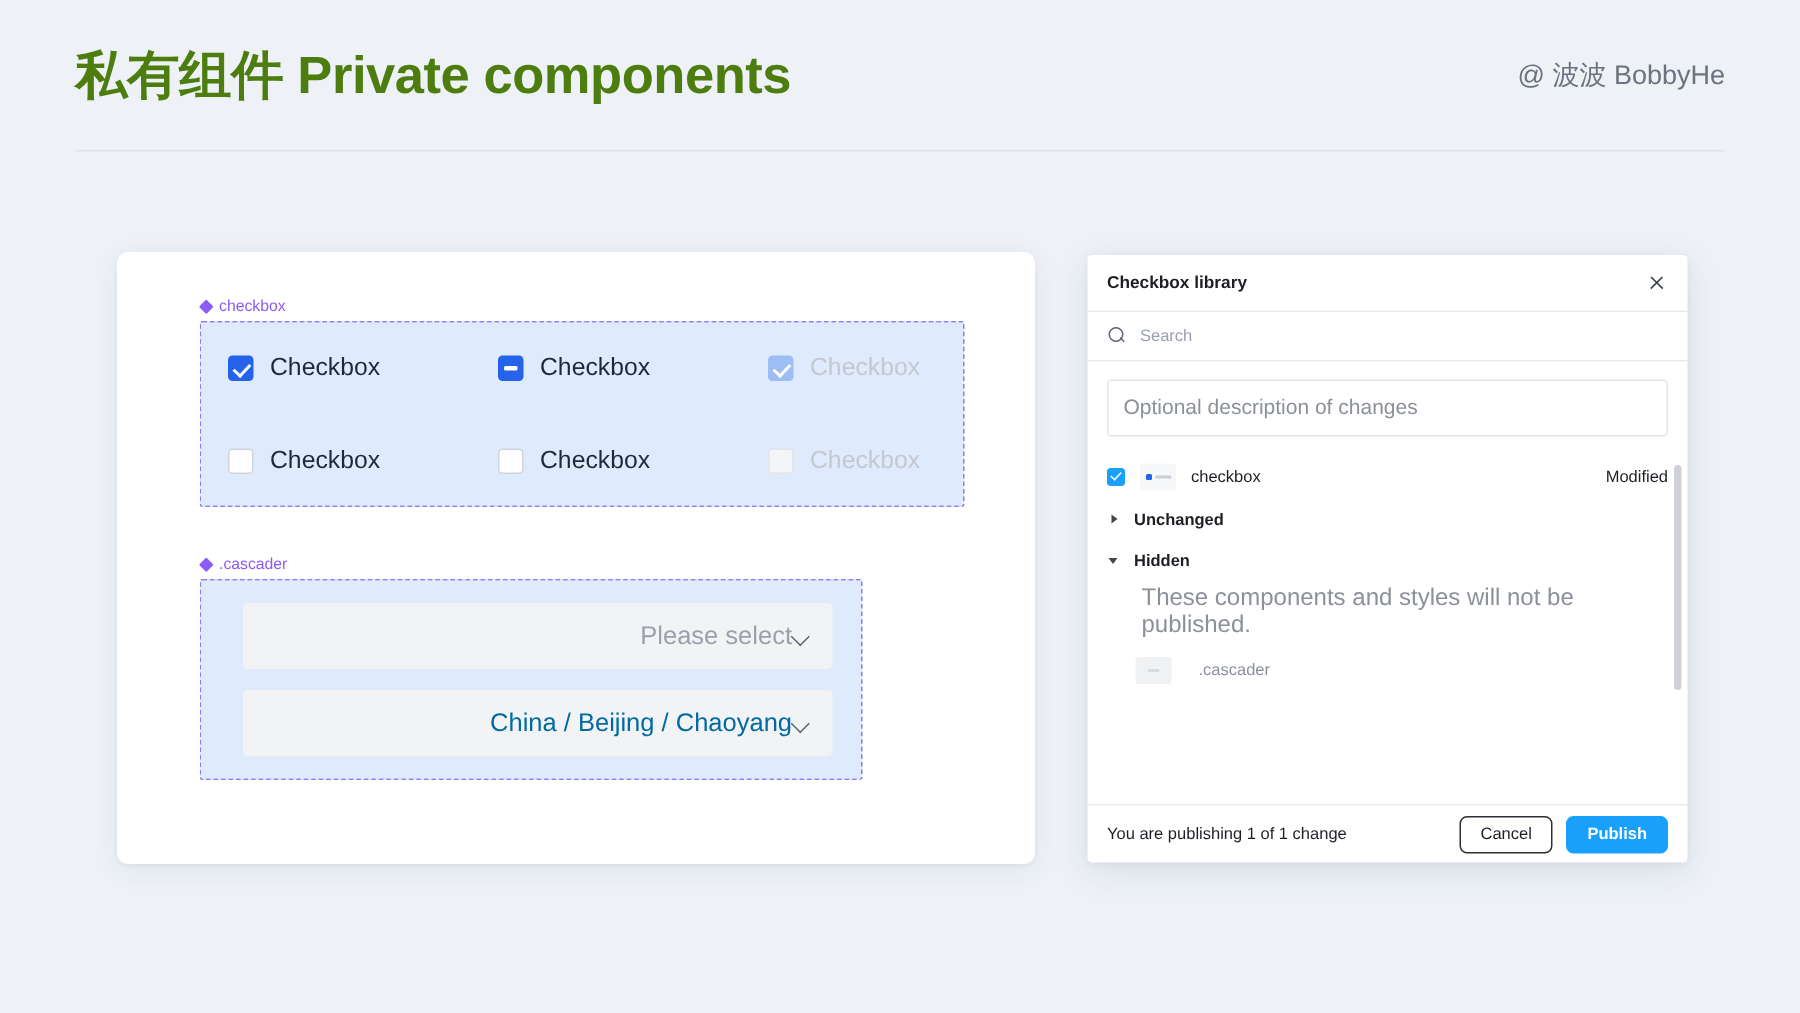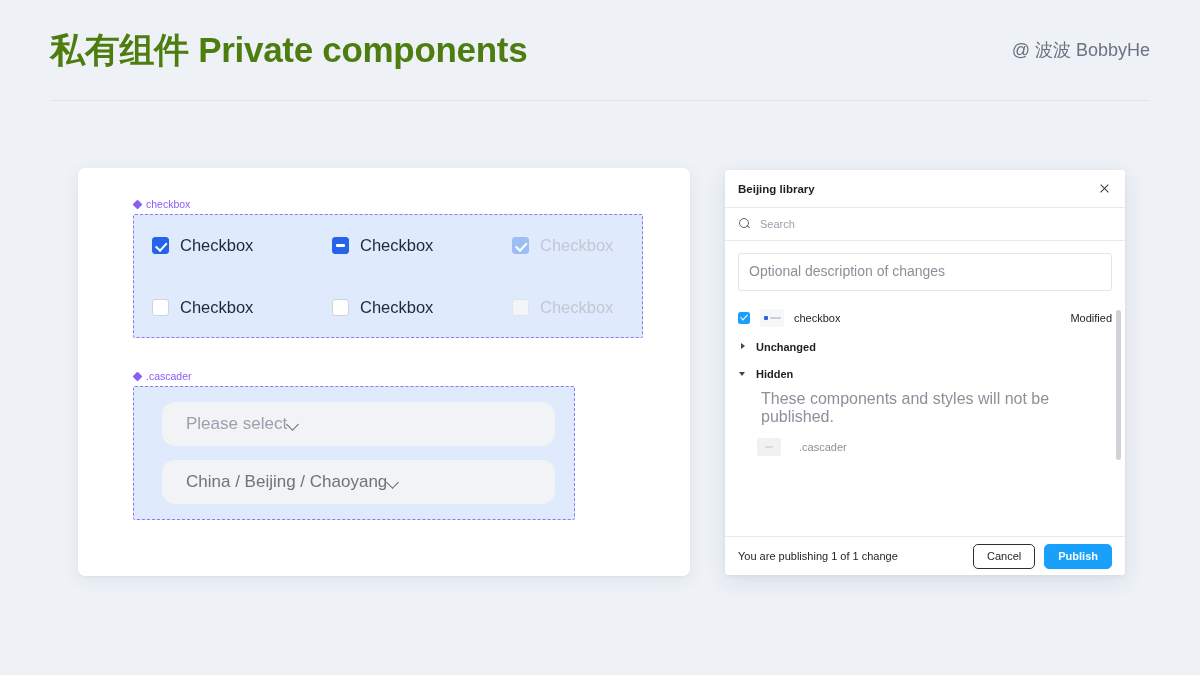--- a/index.html
+++ b/index.html
@@ -147,27 +147,27 @@
     inset: 0;
     display: flex;
     flex-direction: column;
     justify-content: center;
     gap: 14px;
     padding: 0 20px 0 29px;
   }
   .select-field {
     height: 44px;
     background: #f2f3f5;
-    border-radius: 13px;
-    display: flex;
-    align-items: center;
-    justify-content: flex-start;
-    padding: 0 24px 0 24px;
-  }
-  .select-value { font-size: 17px; color: #737373; }
+    border-radius: 3px;
+    display: flex;
+    align-items: center;
+    justify-content: flex-end;
+    padding: 0 14px 0 24px;
+  }
+  .select-value { font-size: 17px; color: #0369a1; }
   .select-value.placeholder { color: #9aa1ad; }
   .chev {
     width: 13px; height: 13px;
     position: relative;
     flex: none;
   }
   .chev::before {
     content: "";
     position: absolute;
     left: 1px; top: 2px;
@@ -464,21 +464,21 @@
     <div class="select-field">
       <span class="select-value">China / Beijing / Chaoyang</span>
       <span class="chev"></span>
     </div>
   </div>
 </div>
 
 <div class="publish-panel">
 
   <div class="panel-header">
-    <span class="panel-title">Beijing library</span>
+    <span class="panel-title">Checkbox library</span>
     <span class="close-icon"></span>
   </div>
 
   <div class="search-row">
     <span class="search-icon"></span>
     <span class="search-placeholder">Search</span>
   </div>
 
   <div class="desc-wrap">
     <div class="desc-box">Optional description of changes</div>

